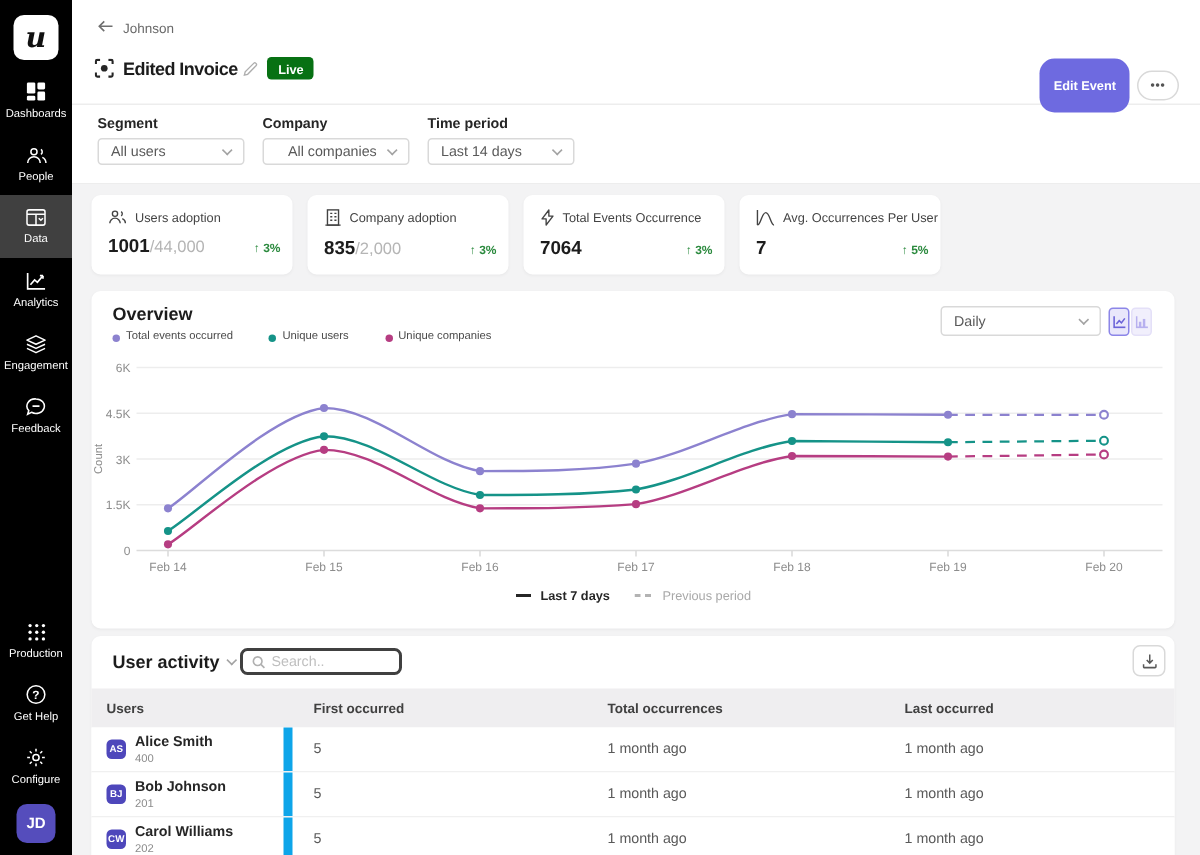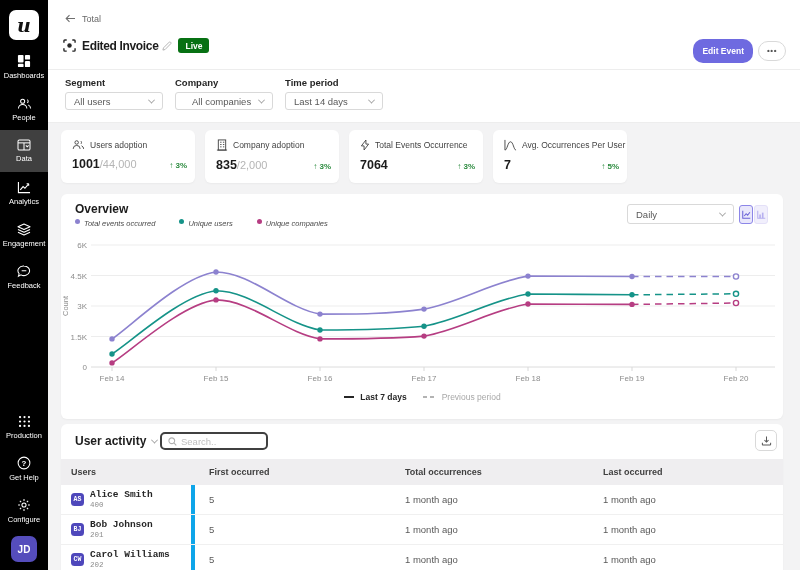--- a/index.html
+++ b/index.html
@@ -15,39 +15,39 @@
 .main { margin-left:48px; width:752px; }
 .topbar { background:#fff; height:70px; border-bottom:1px solid #ededed; position:relative; }
 .breadcrumb { position:absolute; left:17px; top:13px; display:flex; align-items:center; gap:6px; color:#696969; font-size:9px; cursor:pointer; }
 .back-arrow { font-size:11px; color:#696969; }
 .title-row { position:absolute; left:15px; top:38px; display:flex; align-items:center; }
 .evt-icon { margin-right:6px; display:flex; }
 .page-title { font-size:12px; font-weight:bold; color:#1c1c1c; letter-spacing:-0.35px; }
 .pencil { margin-left:4px; display:flex; opacity:.8; }
 .live-badge { margin-left:6px; background:#077113; color:#fff; font-size:8.5px; font-weight:bold; padding:2.5px 7px; border-radius:3px; }
 .header-actions { position:absolute; right:14px; top:39px; display:flex; align-items:center; gap:5px; }
-.edit-btn { background:#6e6ae0; color:#fff; font-size:8.5px; font-weight:bold; border:none; height:24px; padding:0 9px; border-radius:10px; cursor:pointer; font-family:"Liberation Sans",sans-serif; }
+.edit-btn { background:#6e6ae0; color:#fff; font-size:8.5px; font-weight:bold; border:none; height:36px; padding:0 9px; border-radius:10px; cursor:pointer; font-family:"Liberation Sans",sans-serif; }
 .more-btn { width:28px; height:20px; border:1px solid #d9d9d9; background:#fff; border-radius:10px; color:#555; font-size:8px; font-weight:bold; line-height:17px; text-align:center; cursor:pointer; letter-spacing:0.5px; }
 .filterbar { background:#fff; height:53px; border-bottom:1px solid #ededed; padding:7px 0 0 17px; display:flex; }
 .filter-label { font-size:9.5px; font-weight:bold; color:#262626; margin-bottom:4px; }
 .select { height:18px; border:1px solid #d9d9d9; border-radius:3px; background:#fff; display:flex; align-items:center; justify-content:space-between; padding:0 8px 0 8px; font-size:9.5px; color:#595959; cursor:pointer; white-space:nowrap; }
 .chev { width:5px; height:5px; border-right:1.1px solid #a3a3a3; border-bottom:1.1px solid #a3a3a3; transform:rotate(45deg) translate(-1px,-1px); display:inline-block; flex:none; margin-left:8px; }
 .content { padding:7px 17px 12px 13px; background:#f3f3f4; height:446px; }
 .stats-row { display:flex; gap:10px; margin-bottom:11px; }
 .stat-card { width:134px; height:53px; background:#fff; border-radius:6px; box-shadow:0 1px 2px rgba(0,0,0,.04); padding:9px 8px 0 11px; }
 .stat-top { display:flex; align-items:center; gap:5px; }
 .stat-label { font-size:8.5px; color:#434343; white-space:nowrap; }
 .stat-bottom { display:flex; align-items:baseline; margin-top:7px; }
 .stat-value { font-size:12.5px; font-weight:bold; color:#1c1c1c; }
 .stat-total { font-size:11px; color:#b5b5b5; }
 .stat-change { margin-left:auto; font-size:8px; font-weight:bold; color:#2b8a3e; }
 .overview-card { position:relative; width:722px; height:225px; background:#fff; border-radius:6px; box-shadow:0 1px 2px rgba(0,0,0,.04); margin-bottom:5px; }
 .ov-title { position:absolute; left:14px; top:8px; font-size:12px; font-weight:bold; color:#1c1c1c; }
 .ov-legend { position:absolute; left:14px; top:25px; display:flex; gap:24px; }
-.ov-legend .li { display:flex; align-items:flex-start; gap:4px; font-size:7.5px; color:#4a4a4a;font-style:italic; }
+.ov-legend .li { display:flex; align-items:flex-end; gap:4px; font-size:7.5px; color:#4a4a4a; }
 .ov-legend .dot { width:5px; height:5px; border-radius:2.5px; }
 .ov-controls { position:absolute; right:15px; top:10px; display:flex; align-items:center; gap:5px; }
 .daily-select { width:107px; height:20px; }
 .toggle-group { display:flex; gap:1px; }
 .tg-btn { width:14px; height:19px; border-radius:3px; display:flex; align-items:center; justify-content:center; cursor:pointer; }
 .tg-btn.sel { background:#e9e7fb; border:1px solid #8c86e8; }
 .tg-btn.unsel { background:#f1effc; border:1px solid #e4e0f8; }
 .chart-svg { position:absolute; left:0; top:0; }
 .ov-footer { position:absolute; left:0; right:0; top:198px; display:flex; justify-content:center; gap:16px; }
 .ov-footer .fl { display:flex; align-items:center; gap:5px; font-size:8.5px; }
@@ -60,21 +60,21 @@
 .search-box { position:absolute; left:99px; top:8px; width:108px; height:18px; border:2px solid #404040; border-radius:5px; display:flex; align-items:center; padding:0 6px; gap:4px; background:#fff; }
 .search-box input { border:none; outline:none; width:70px; font-size:9.5px; color:#595959; font-family:"Liberation Sans",sans-serif; }
 .search-box input::placeholder { color:#bfbfbf; }
 .dl-btn { position:absolute; right:6px; top:6px; width:22px; height:21px; border:1px solid #d9d9d9; border-radius:5px; background:#fff; display:flex; align-items:center; justify-content:center; cursor:pointer; }
 .tbl-row { display:grid; grid-template-columns:134px 196px 198px 194px; width:722px; }
 .tbl-head { background:#efeef0; height:26px; }
 .tbl-head .cell { font-size:9px; font-weight:bold; color:#404040; display:flex; align-items:center; }
 .tbl-body-row { height:30px; border-bottom:1px solid #f0f0f0; background:#fff; }
 .cell { padding-left:14px; display:flex; align-items:center; font-size:9.5px; color:#595959; }
 .cell.c1 { padding-left:10px; }
-.tbl-body-row .c1 { border-right:4px solid #0ea5e9;font-family:Liberation Mono, monospace; }
+.tbl-body-row .c1 { border-right:6px solid #0ea5e9; }
 .user-cell { display:flex; align-items:center; gap:6px; }
 .u-avatar { width:13px; height:13px; border-radius:3.5px; background:#4e47bb; color:#fff; font-size:6.5px; font-weight:bold; display:flex; align-items:center; justify-content:center; flex:none; }
 .u-name { font-size:9.5px; font-weight:600; color:#262626; line-height:10px; }
 .u-id { font-size:7.5px; color:#8c8c8c; line-height:9px; margin-top:1px; }
 </style>
 </head>
 <body>
 
 <aside class="sidebar">
   <div class="logo">u</div>
@@ -197,21 +197,21 @@
     </nav>
   <div class="side-avatar">JD</div>
 </aside>
 
 <div class="main">
   <header class="topbar">
     <div class="breadcrumb">
       <span class="back-arrow"><svg width="11" height="9" viewBox="0 0 11 9">
             <path d="M10 4.5 H1.5 M4.5 1.2 L1.2 4.5 L4.5 7.8" stroke="#6f6f6f" stroke-width="1.1" fill="none"></path>
           </svg></span>
-      <span>Total</span>
+      <span>Johnson</span>
     </div>
     <div class="title-row">
       <span class="evt-icon">
         <svg width="13" height="13" viewBox="0 0 14 14">
             <g stroke="#262626" stroke-width="1.5" fill="none">
               <path d="M1 4 V2 a1 1 0 0 1 1-1 H4"></path>
               <path d="M10 1 h2 a1 1 0 0 1 1 1 v2"></path>
               <path d="M13 10 v2 a1 1 0 0 1 -1 1 h-2"></path>
               <path d="M4 13 H2 a1 1 0 0 1 -1-1 v-2"></path>
             </g>

